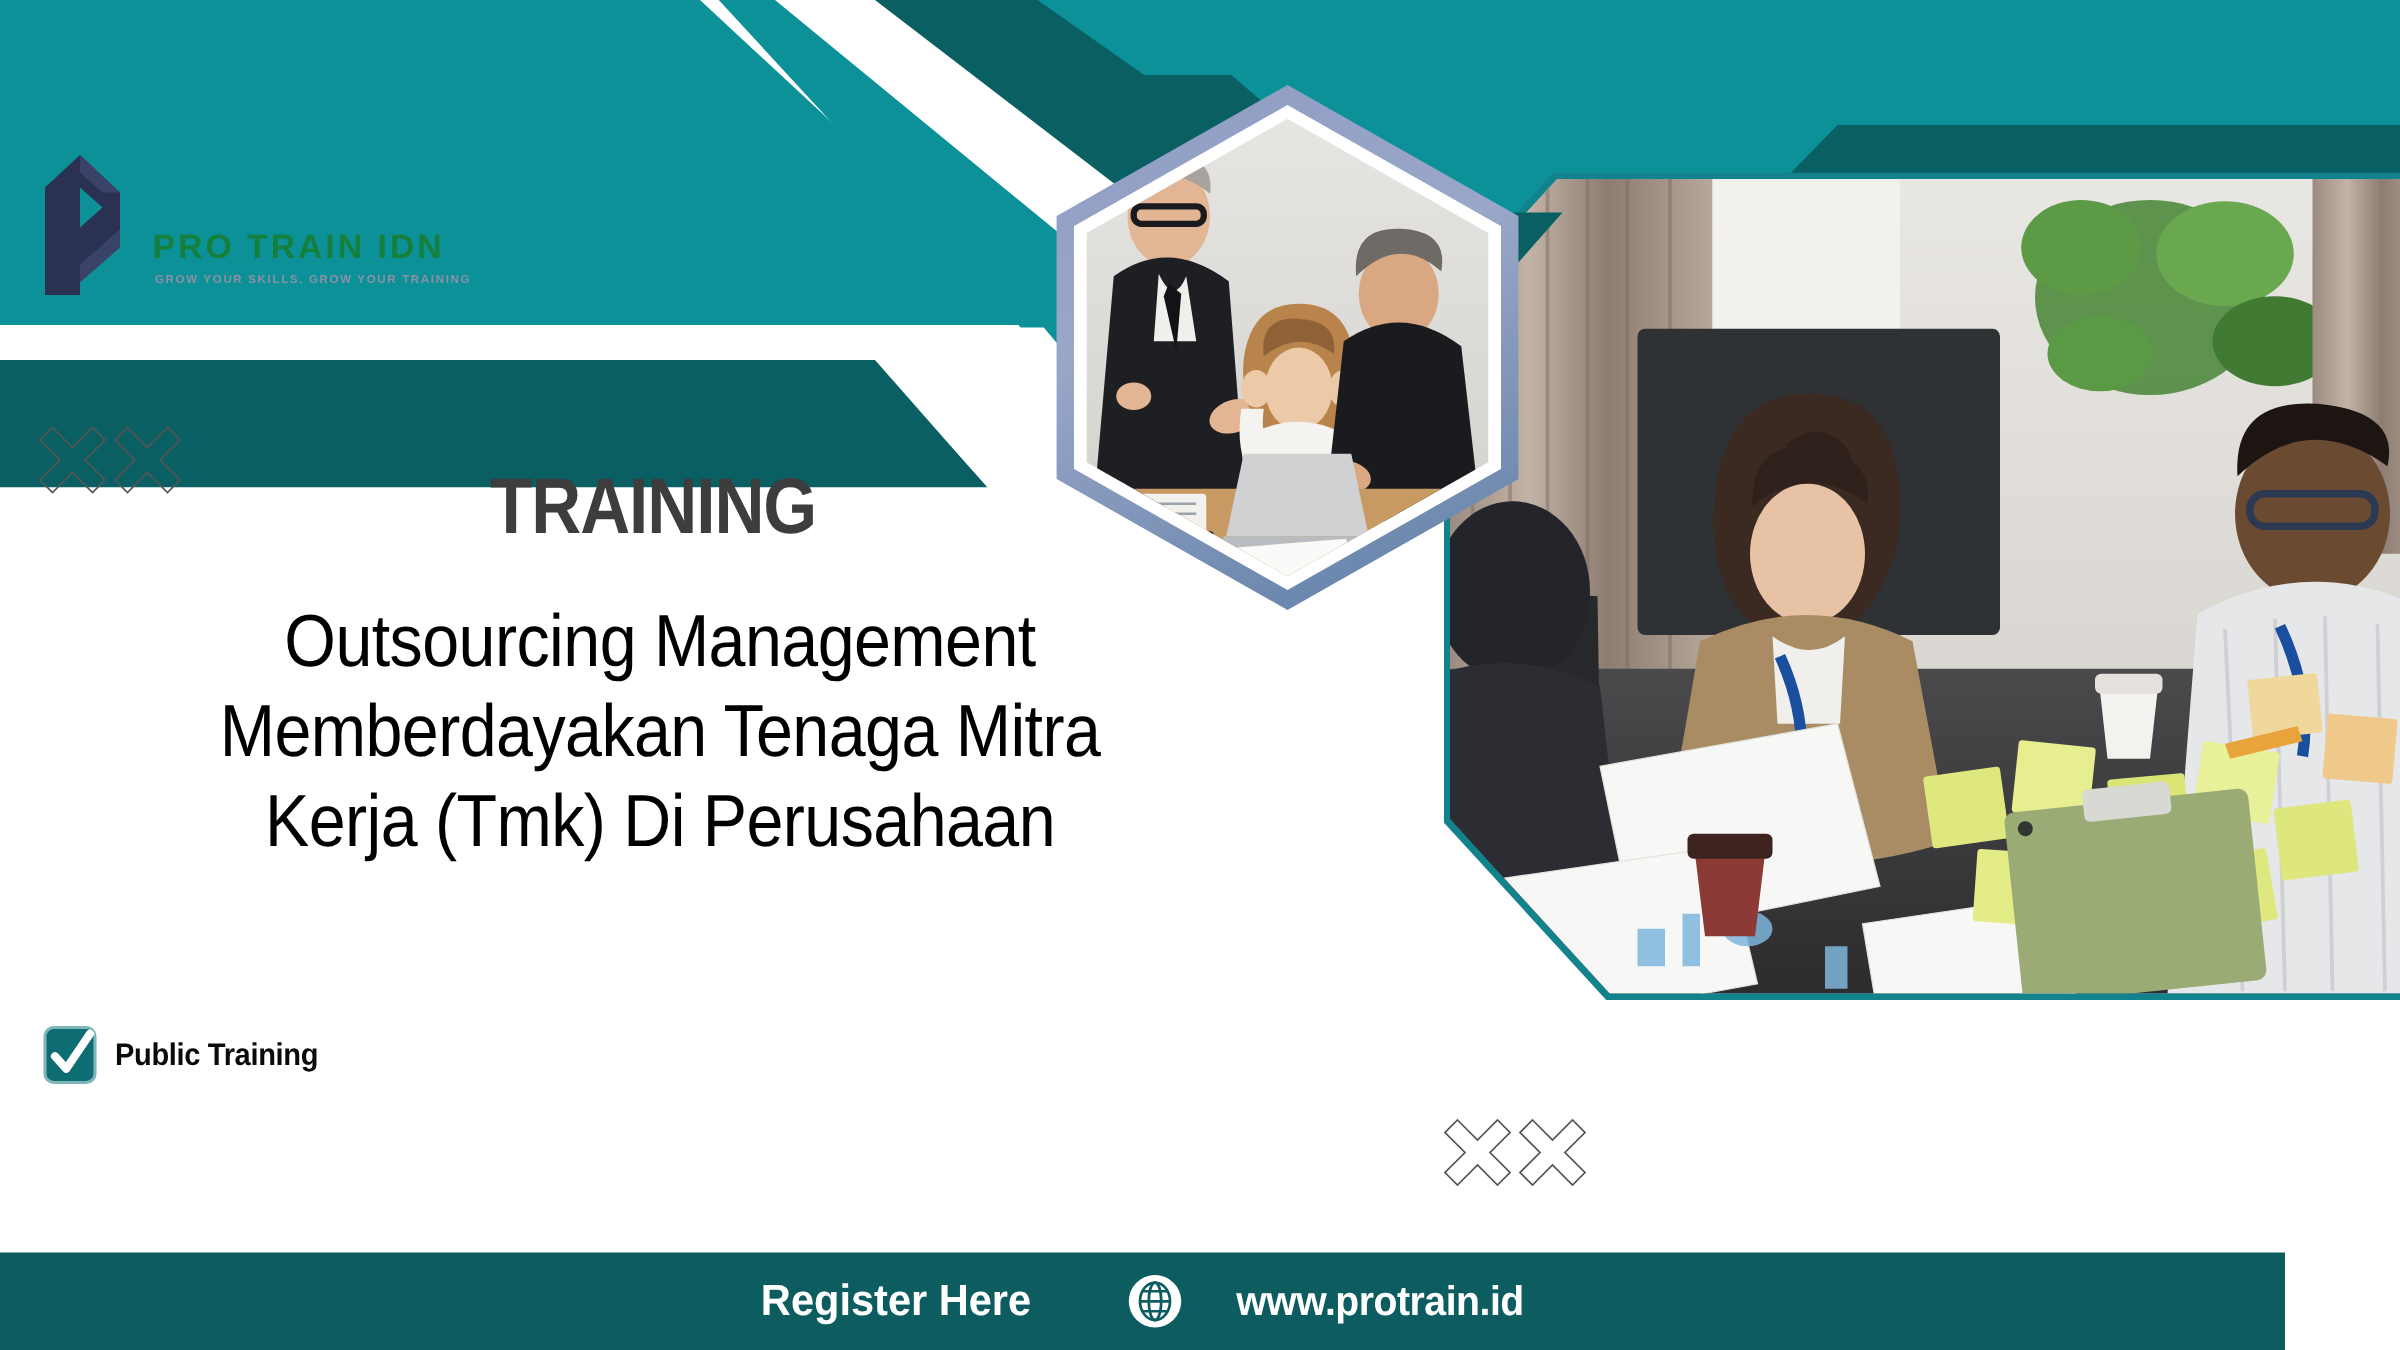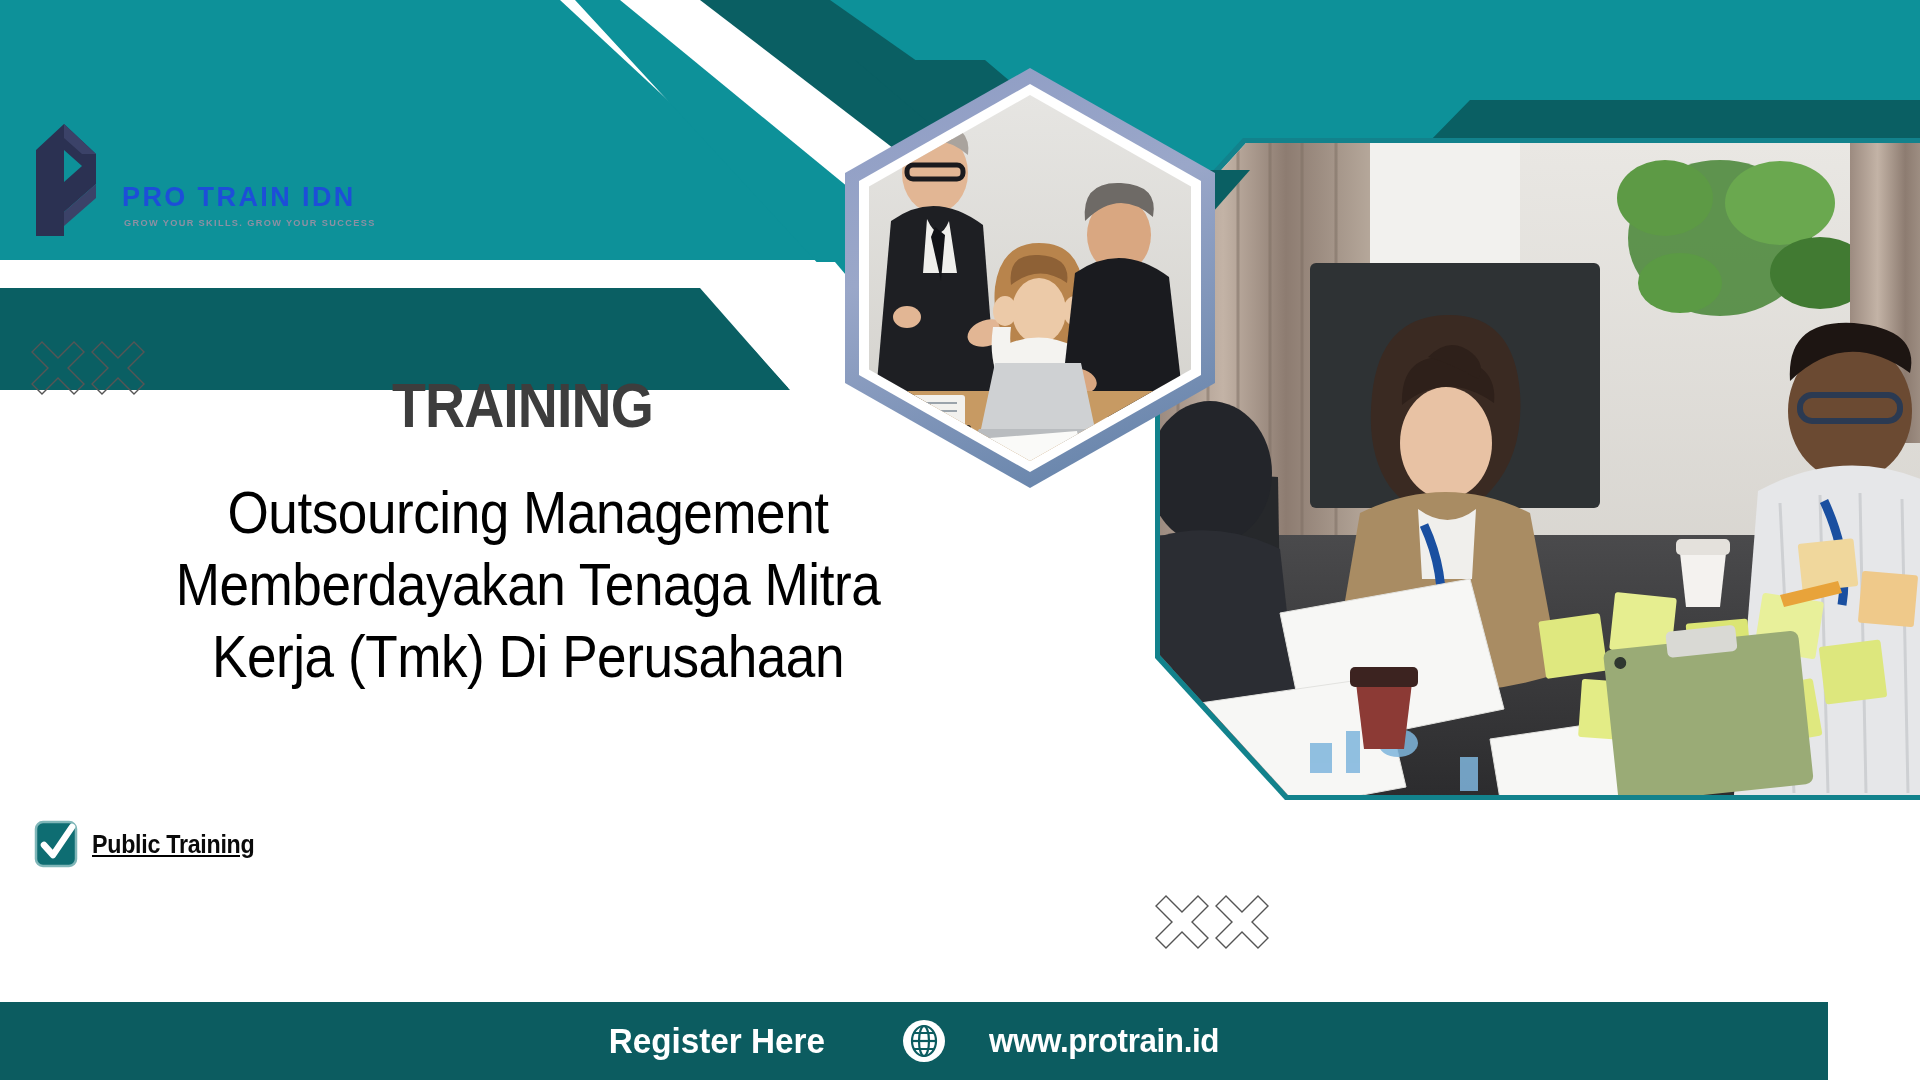--- a/index.html
+++ b/index.html
@@ -19,21 +19,21 @@
 
   
   .logo-block {
     position:absolute; left:30px; top:120px;
     width:330px; height:135px;
   }
   .logo-mark { position:absolute; left:0; top:0; width:82px; height:120px; }
   .logo-text {
     position:absolute; left:92px; top:62px;
     font-size:27px; font-weight:700; letter-spacing:2.4px;
-    color:#1d4ed8; white-space:nowrap;
+    color:#15803d; white-space:nowrap;
     font-family:"Liberation Sans", sans-serif;
   }
   .logo-tag {
     position:absolute; left:94px; top:98px;
     font-size:9.2px; font-weight:600; letter-spacing:1.35px;
     color:#8d90a3; white-space:nowrap;
   }
 
   
   .xdeco { position:absolute; }
@@ -54,21 +54,21 @@
     font-size:59px; font-weight:400;
     line-height:1.22;
     letter-spacing:-0.5px;
     font-family:"Liberation Sans Narrow","Liberation Sans", sans-serif;
   }
   .headline div { transform:scaleX(0.9); }
 
   
   .check-row {
     position:absolute; left:34px; top:820px;
-    display:flex; align-items:center; gap:12px;text-decoration:underline;
+    display:flex; align-items:center; gap:12px;
   }
   .check-item { display:flex; align-items:center; }
   .check-item + .check-item { margin-left:46px; }
   .cbox {
     width:44px; height:48px; flex:0 0 auto;
     position:relative; margin-right:14px;
   }
   .clabel {
     font-size:25px; font-weight:700; color:#0a0a0a;
     white-space:nowrap; letter-spacing:-0.3px;
@@ -351,21 +351,21 @@
     </div>
   </div>
 
   <div class="logo-block">
     <svg class="logo-mark" viewBox="0 0 82 120">
       <path d="M6 30 L34 4 L66 34 L66 64 L34 92 L34 62 L52 46 L34 30 L34 116 L6 116 Z" fill="#2b3152"></path>
       <path d="M34 4 L66 34 L52 34 L34 18 Z" fill="#3b4268"></path>
       <path d="M34 92 L66 64 L66 78 L34 106 Z" fill="#3b4268"></path>
     </svg>
     <div class="logo-text">PRO TRAIN IDN</div>
-    <div class="logo-tag">GROW YOUR SKILLS. GROW YOUR SUCCESS</div>
+    <div class="logo-tag">GROW YOUR SKILLS. GROW YOUR TRAINING</div>
   </div>
 
   <svg class="xdeco" style="left:28px; top:338px;" width="122" height="62" viewBox="0 0 122 62">
     <path d="M14 4 L30 20 L46 4 L56 14 L40 30 L56 46 L46 56 L30 40 L14 56 L4 46 L20 30 L4 14 Z" fill="none" stroke="#555" stroke-width="1.4"></path>
     <path d="M74 4 L90 20 L106 4 L116 14 L100 30 L116 46 L106 56 L90 40 L74 56 L64 46 L80 30 L64 14 Z" fill="none" stroke="#555" stroke-width="1.4"></path>
   </svg>
 
   <svg class="xdeco" style="left:1152px; top:892px;" width="122" height="62" viewBox="0 0 122 62">
     <path d="M14 4 L30 20 L46 4 L56 14 L40 30 L56 46 L46 56 L30 40 L14 56 L4 46 L20 30 L4 14 Z" fill="none" stroke="#555" stroke-width="1.4"></path>
     <path d="M74 4 L90 20 L106 4 L116 14 L100 30 L116 46 L106 56 L90 40 L74 56 L64 46 L80 30 L64 14 Z" fill="none" stroke="#555" stroke-width="1.4"></path>

